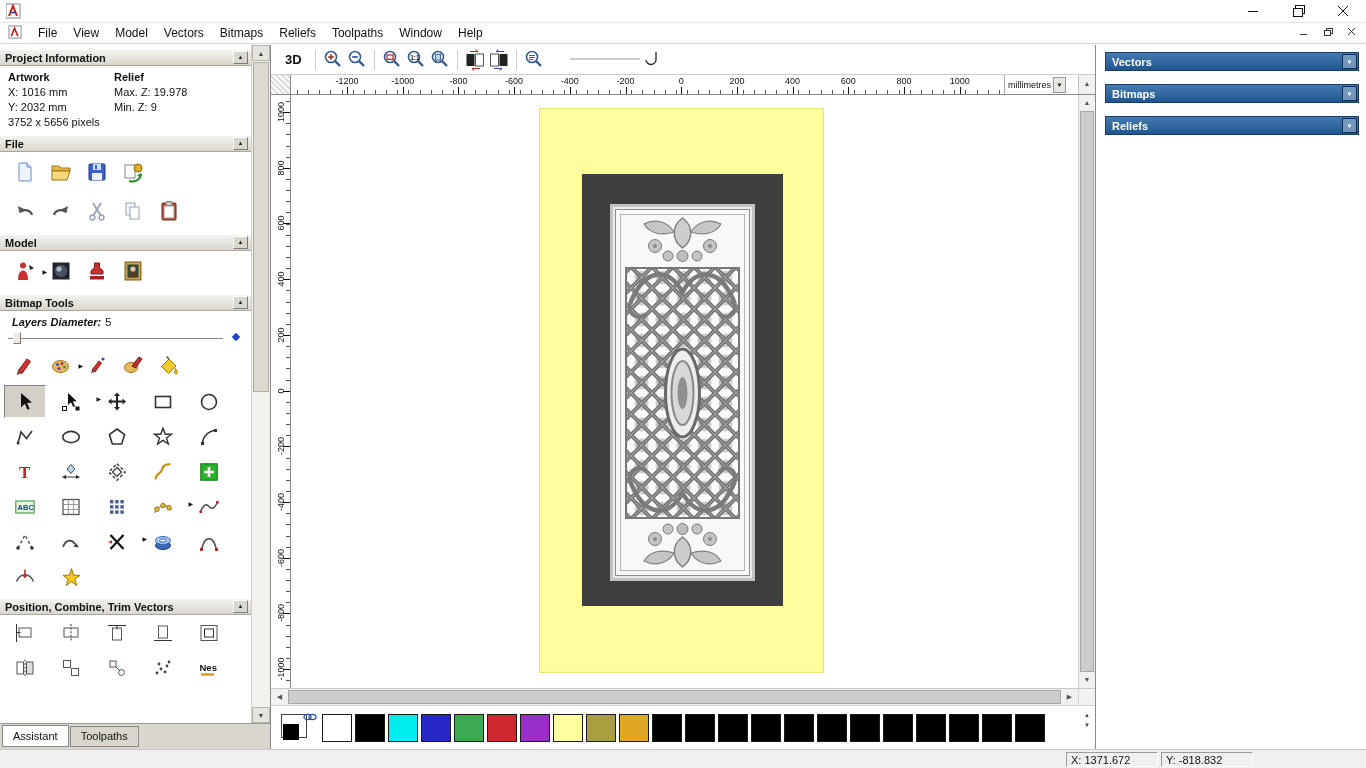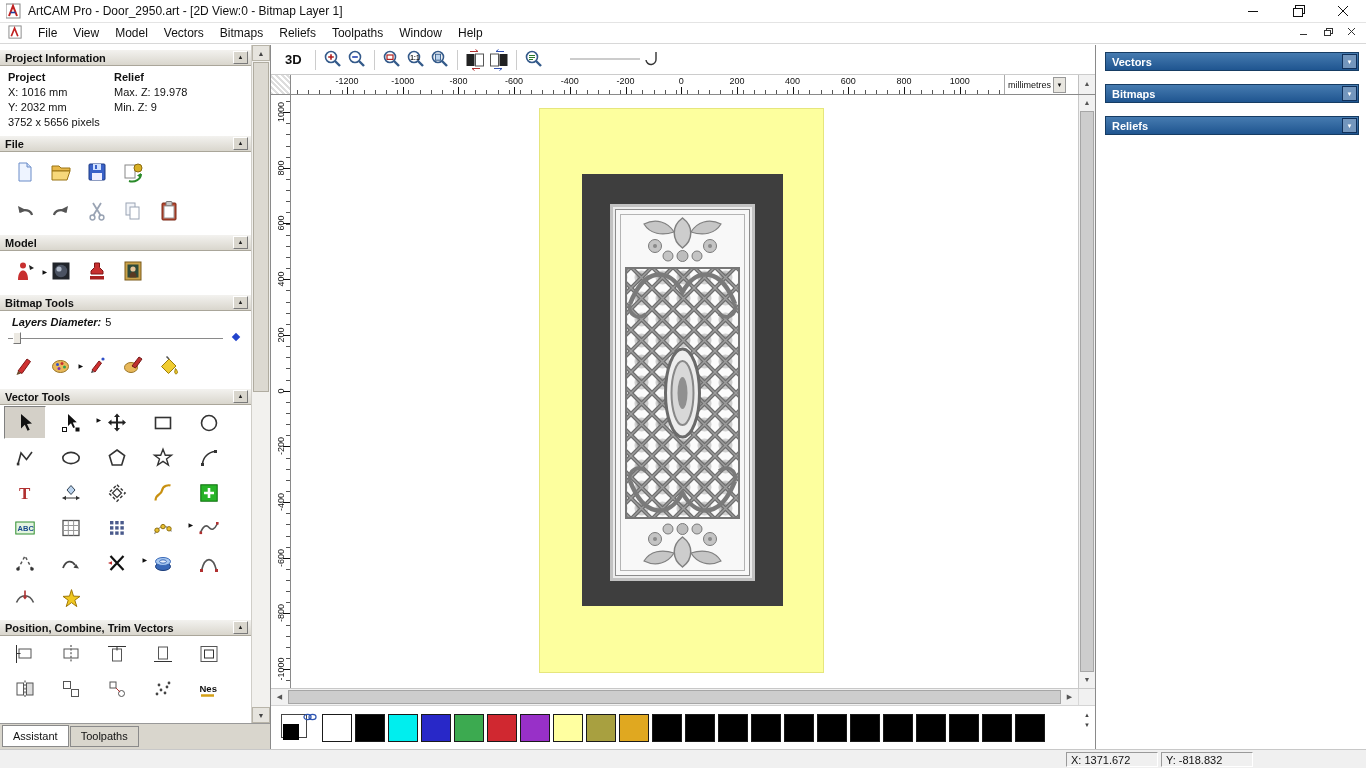--- a/index.html
+++ b/index.html
@@ -149,21 +149,20 @@
 <body>
 
 <div class="titlebar">
   <span class="app-icon">
     <svg width="16" height="16" viewBox="0 0 16 16">
         <rect x="0" y="1" width="14" height="14" fill="#fff" stroke="#888"></rect>
         <path d="M3 13L7 3l4 10" fill="none" stroke="#c02020" stroke-width="2"></path>
         <path d="M4.5 9.5h5" stroke="#2040a0" stroke-width="1.6"></path>
       </svg>
   </span>
-  <span class="title-text">ArtCAM Pro - Door_2950.art - [2D View:0 - Bitmap Layer 1]</span>
   <div class="win-controls">
     <div class="win-btn">
         <svg width="11" height="11">
           <path d="M0 5.5h10" stroke="#111"></path>
         </svg>
       </div>
     <div class="win-btn">
         <svg width="12" height="12">
           <rect x="2.5" y="0.5" width="9" height="8" fill="none" stroke="#111"></rect>
           <rect x="0.5" y="3.5" width="9" height="8" fill="#fff" stroke="#111"></rect>
@@ -220,21 +219,21 @@
   <div class="left-panel">
     <div class="lp-body">
       <div class="lp-sections">
 
         <div class="section-header">
           <span>Project Information</span>
           <span class="collapse-btn">▲</span>
         </div>
         <div class="pi">
           <div class="pi-grid">
-            <span class="pi-head">Project</span>
+            <span class="pi-head">Artwork</span>
             <span class="pi-head">Relief</span>
             <span>X: 1016 mm</span>
             <span>Max. Z: 19.978</span>
             <span>Y: 2032 mm</span>
             <span>Min. Z: 9</span>
           </div>
           <div class="pi-pixels">3752 x 5656 pixels</div>
         </div>
 
         <div class="section-header">
@@ -385,24 +384,20 @@
             </div>
             <div class="tool-btn">
               <svg width="22" height="22" viewBox="0 0 22 22">
                 <path d="M3.5 12.5L11 5l7 7-7.5 7.5z" fill="#f0cc30" stroke="#9a7c0a"></path>
                 <path d="M17.5 14.5c2 2.4 2.6 4.3 1.2 5.2-1.4.8-2.8-.6-1.2-5.2z" fill="#f0cc30" stroke="#9a7c0a"></path>
                 <path d="M11 5L8.5 2.5" stroke="#555" stroke-width="1.6"></path>
               </svg>
             </div>
           </div>
 
-        <div class="section-header">
-          <span>Vector Tools</span>
-          <span class="collapse-btn">▲</span>
-        </div>
         <div>
             <div class="vt-row">
               <div class="vt-cell pressed">
                 <svg width="22" height="22" viewBox="0 0 22 22">
                   <path d="M7 2v14.5l3.8-3.7 2.7 5.9 2.2-1-2.7-5.8 5-.4z" fill="#111"></path>
                 </svg>
               </div>
               <div class="vt-cell flyout">
                 <svg width="22" height="22" viewBox="0 0 22 22">
                   <path d="M8 2v12l3-2.8 2.2 4.8 1.8-.8-2.2-4.7 4-.3z" fill="#111"></path>

